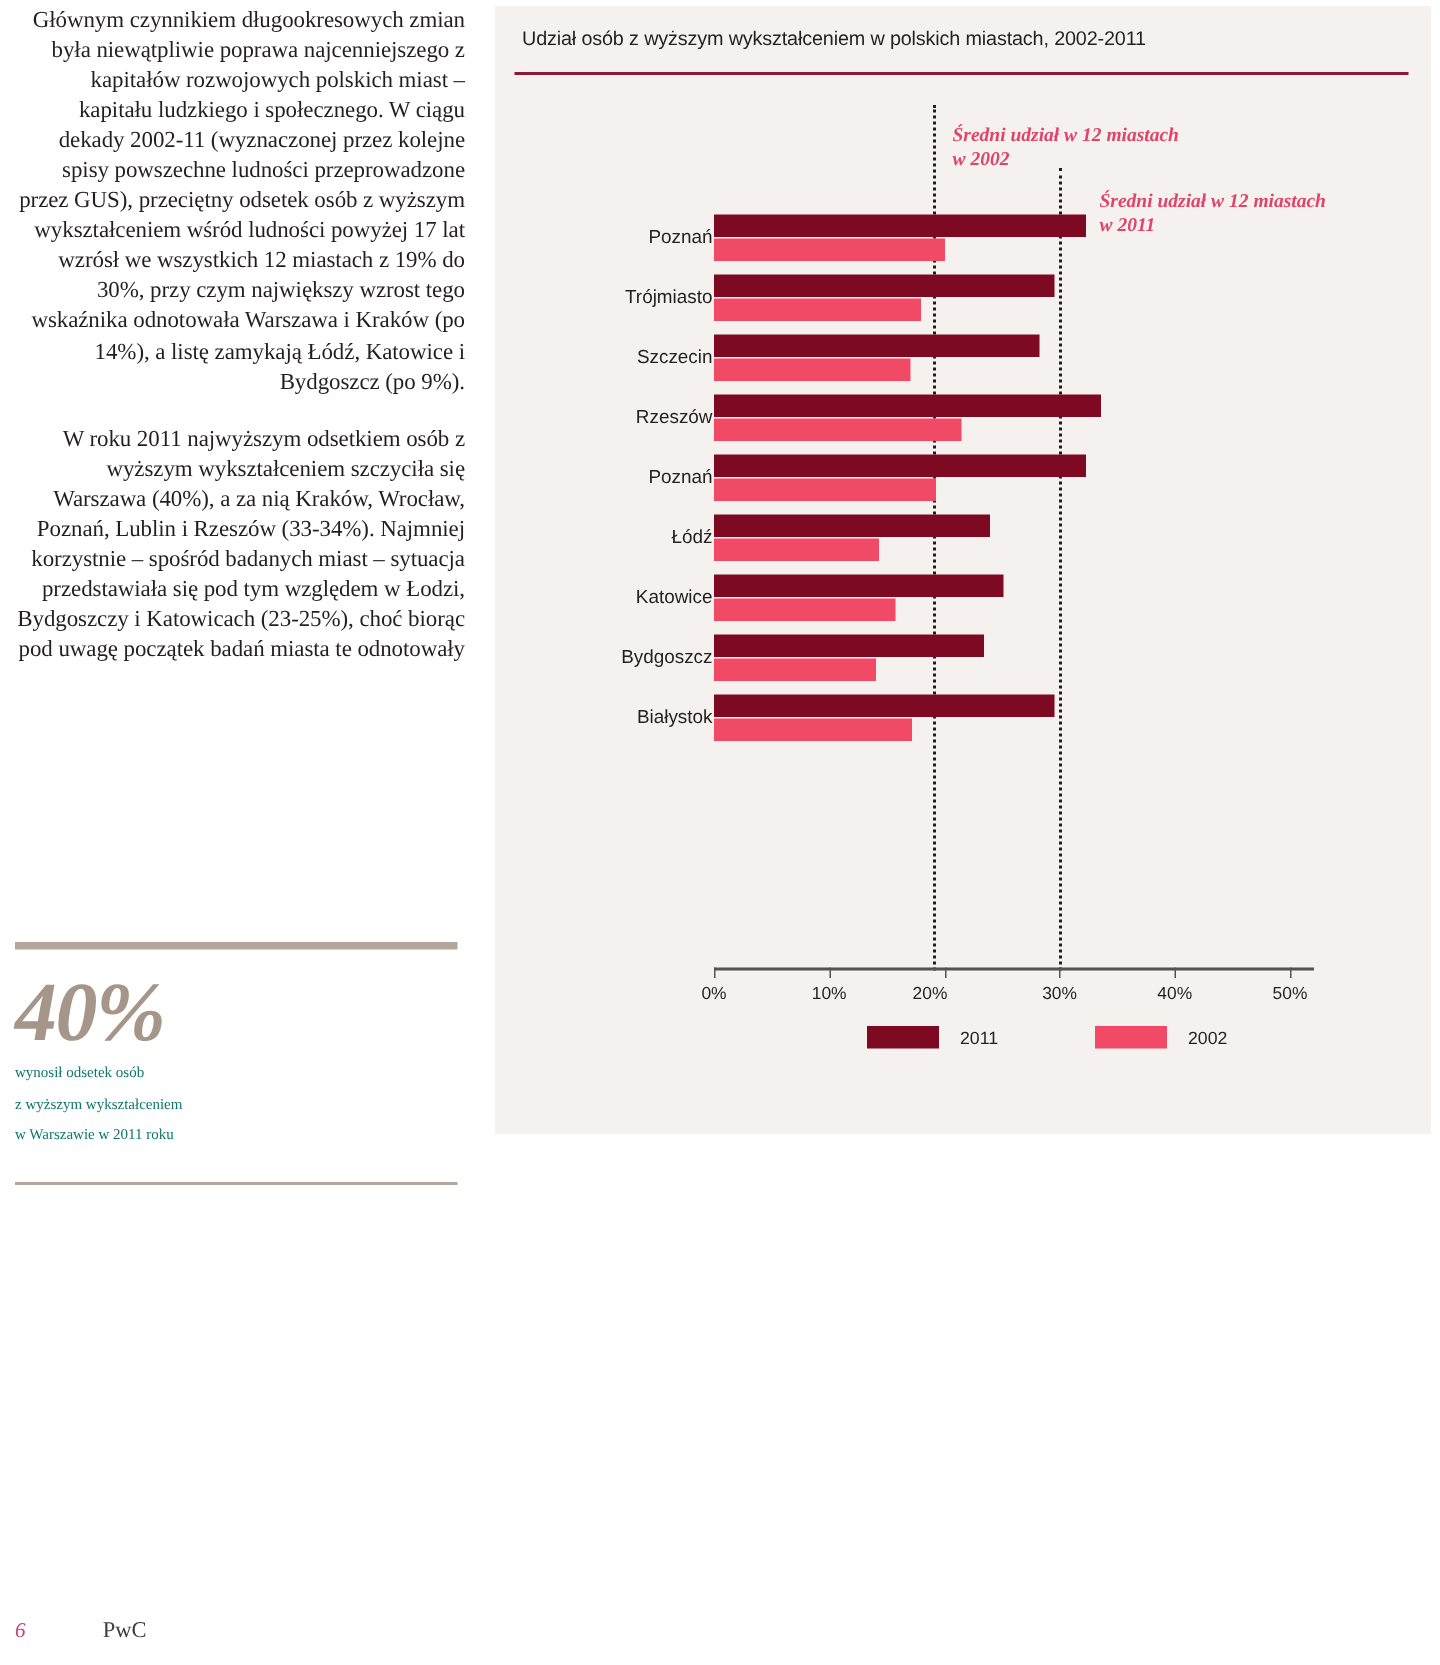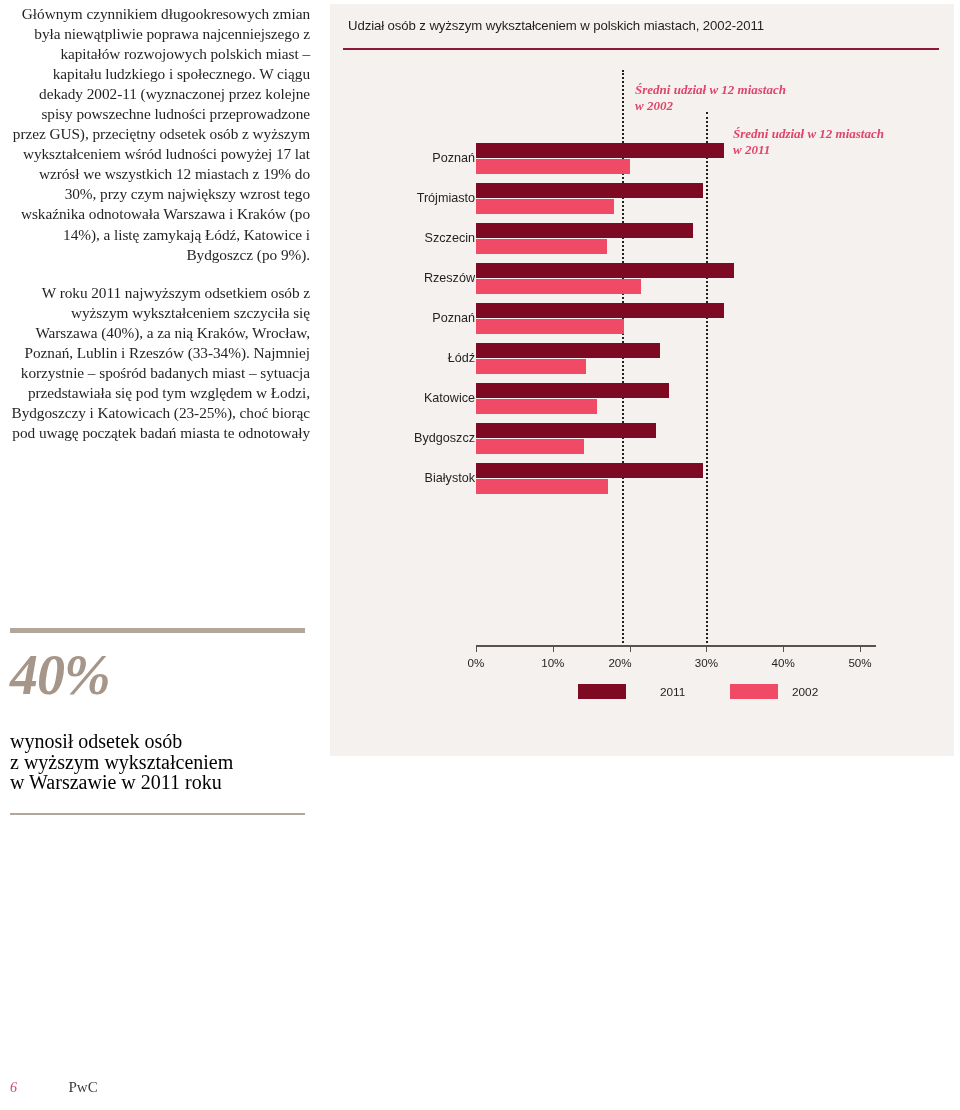--- a/index.html
+++ b/index.html
@@ -32,24 +32,24 @@
     font-family: "Liberation Serif", serif;
     font-style: italic;
     font-weight: bold;
     font-size: 56px;
     line-height: 56px;
     color: #a59689;
     letter-spacing: -1px;
   }
   .callout-sub {
     font-family: "Liberation Serif", serif;
-    font-size: 20px;
+    font-size: 10px;
     line-height: 20.5px;
-    color: #000000;
-    margin-top: 28px;
+    color: #0f766e;
+    margin-top: 3px;
   }
   .callout-rule-bottom {
     width: 295px; height: 2px; background: #b3a79c; margin-top: 20px;
   }
 
   
   .chart-panel {
     position: absolute; left: 330px; top: 4px;
     width: 624px; height: 752px;
     background: #f4f1ee;
@@ -231,21 +231,21 @@
           <div class="tick-label" style="left: 290px;">20%</div>
           <div class="tick" style="left: 376.4px;"></div>
           <div class="tick-label" style="left: 376.4px;">30%</div>
           <div class="tick" style="left: 453.2px;"></div>
           <div class="tick-label" style="left: 453.2px;">40%</div>
           <div class="tick" style="left: 530px;"></div>
           <div class="tick-label" style="left: 530px;">50%</div>
         </div>
 
       <div class="legend" id="legend">
-          <div class="legend-item" style="left: 248px; gap: 20px;">
+          <div class="legend-item" style="left: 248px;">
             <span class="legend-sw" style="background: rgb(125, 10, 34);"></span>
             <span class="legend-txt">2011</span>
           </div>
           <div class="legend-item" style="left: 400px;">
             <span class="legend-sw" style="background: rgb(240, 74, 103);"></span>
             <span class="legend-txt">2002</span>
           </div>
         </div>
     </div>
   </div>

